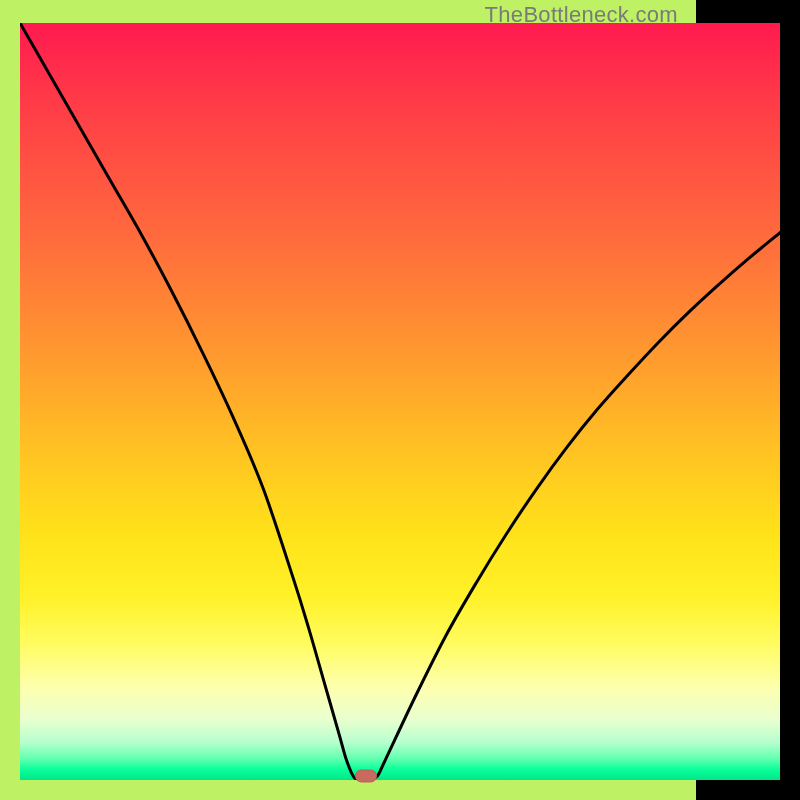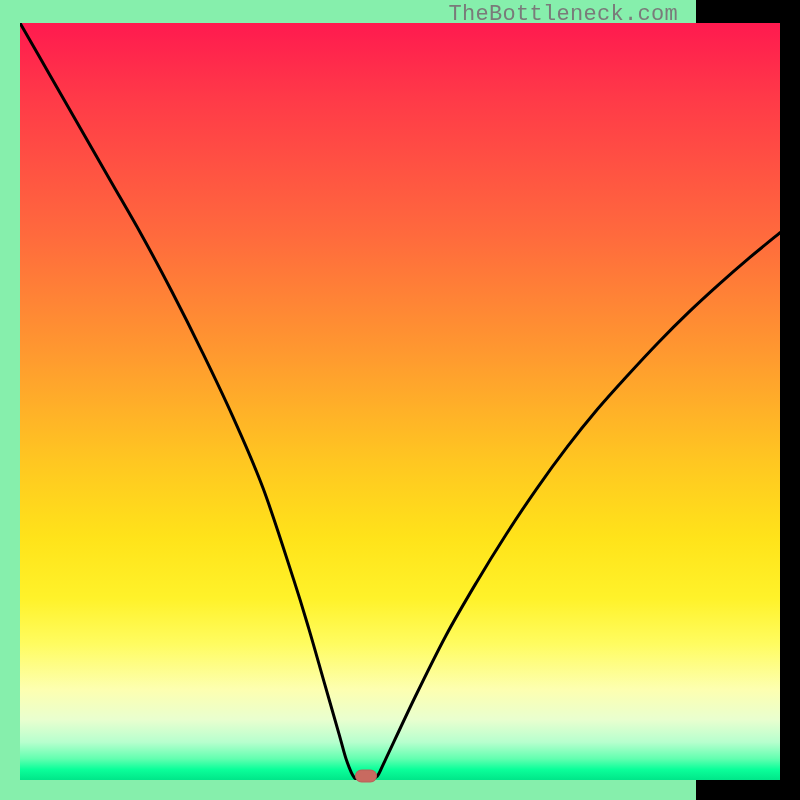--- a/index.html
+++ b/index.html
@@ -8,22 +8,21 @@
     width: 800px;
     height: 800px;
     background: #000;
     overflow: hidden;
     font-family: Arial, Helvetica, sans-serif;
   }
   .frame {
     position: relative;
     width: 696px;
     height: 800px;
-    background: #86efac;
-    font-family: Liberation Mono, monospace;
+    background: #bef264;
   }
   .watermark {
     position: absolute;
     top: 2px;
     right: 18px;
     color: #7a7a7a;
     font-size: 22px;
     font-weight: 500;
     letter-spacing: 0.3px;
     z-index: 40;

